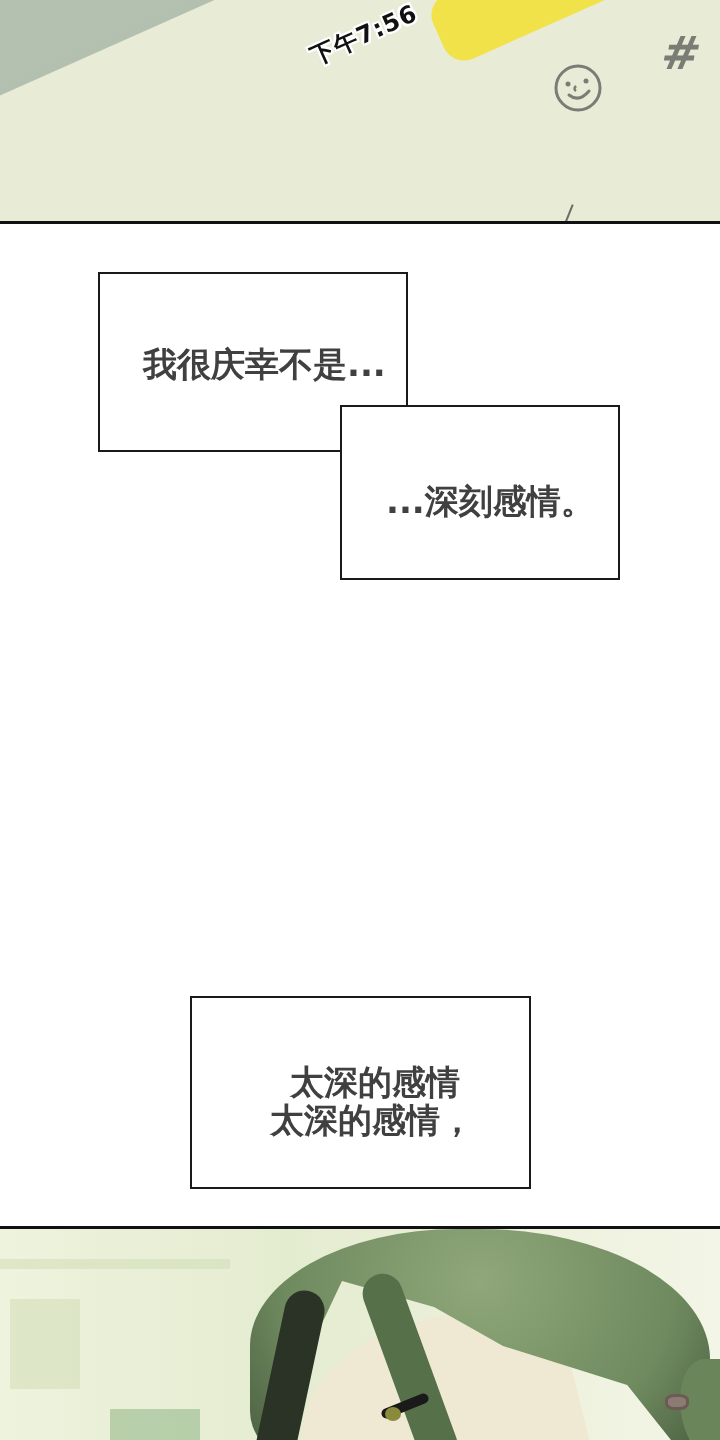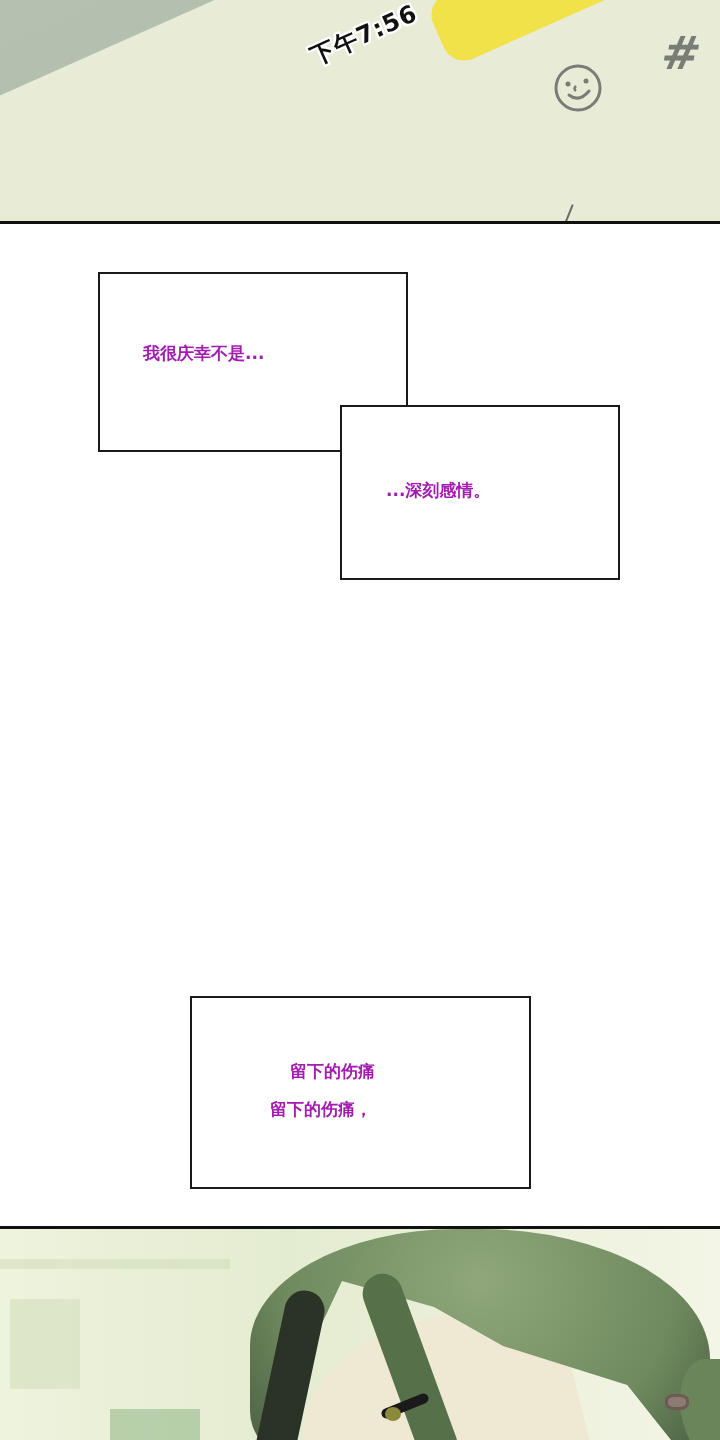--- a/index.html
+++ b/index.html
@@ -46,21 +46,21 @@
     background: #6a6d66; transform: rotate(22deg);
   }
   .panel-border-top {
     position: absolute; left: 0; top: 221px; width: 720px; height: 3px; background: #111;
   }
 
   .caption-box {
     position: absolute; background: #fff; border: 2px solid #1a1a1a; box-sizing: border-box;
   }
   .caption-text {
-    position: absolute; color: #a21caf; font-size: 17px; font-weight: bold; white-space: nowrap;
+    position: absolute; color: #404040; font-size: 34px; font-weight: bold; white-space: nowrap;
   }
   .mask {
     position: absolute; background: #fff;
   }
 
   .panel-bottom {
     position: absolute; left: 0; top: 1226px; width: 720px; height: 214px;
     background: linear-gradient(90deg, #eef3dd 0%, #e4ecd0 40%, #f3f5e6 100%);
     border-top: 3px solid #111; box-sizing: border-box; overflow: hidden;
   }
@@ -116,22 +116,22 @@
 </div>
 <div class="panel-border-top"></div>
 
 <div class="caption-box" style="left:98px; top:272px; width:310px; height:180px;"></div>
 <div class="caption-box" style="left:340px; top:405px; width:280px; height:175px;"></div>
 <div class="mask" style="left:342px; top:407px; width:64px; height:43px;"></div>
 <div class="caption-text" style="left:143px; top:342px;">我很庆幸不是...</div>
 <div class="caption-text" style="left:386px; top:479px;">...深刻感情。</div>
 
 <div class="caption-box" style="left:190px; top:996px; width:341px; height:193px;"></div>
-<div class="caption-text" style="left:290px; top:1060px;">留下的伤痛</div>
-<div class="caption-text" style="left:270px; top:1098px;">留下的伤痛，</div>
+<div class="caption-text" style="left:290px; top:1060px;">太深的感情</div>
+<div class="caption-text" style="left:270px; top:1098px;">太深的感情，</div>
 
 <div class="panel-bottom">
   <div class="bg-window" style="left:0; top:30px; width:230px; height:10px;"></div>
   <div class="bg-window" style="left:10px; top:70px; width:70px; height:90px;"></div>
   <div class="bg-window" style="left:110px; top:180px; width:90px; height:40px; background:rgba(150,185,140,0.6);"></div>
   <div class="face"></div>
   <div class="hair" style="clip-path: polygon(0 0,100% 0,100% 100%,82% 60%,55% 45%,40% 30%,20% 20%,12% 50%,8% 100%,0 100%);"></div>
   <div class="hair-strand" style="left:390px; top:40px; width:40px; height:200px; transform:rotate(-20deg);"></div>
   <div class="hair-strand" style="left:270px; top:60px; width:40px; height:180px; background:#2a3326; transform:rotate(12deg);"></div>
   <div class="ponytail"></div>

